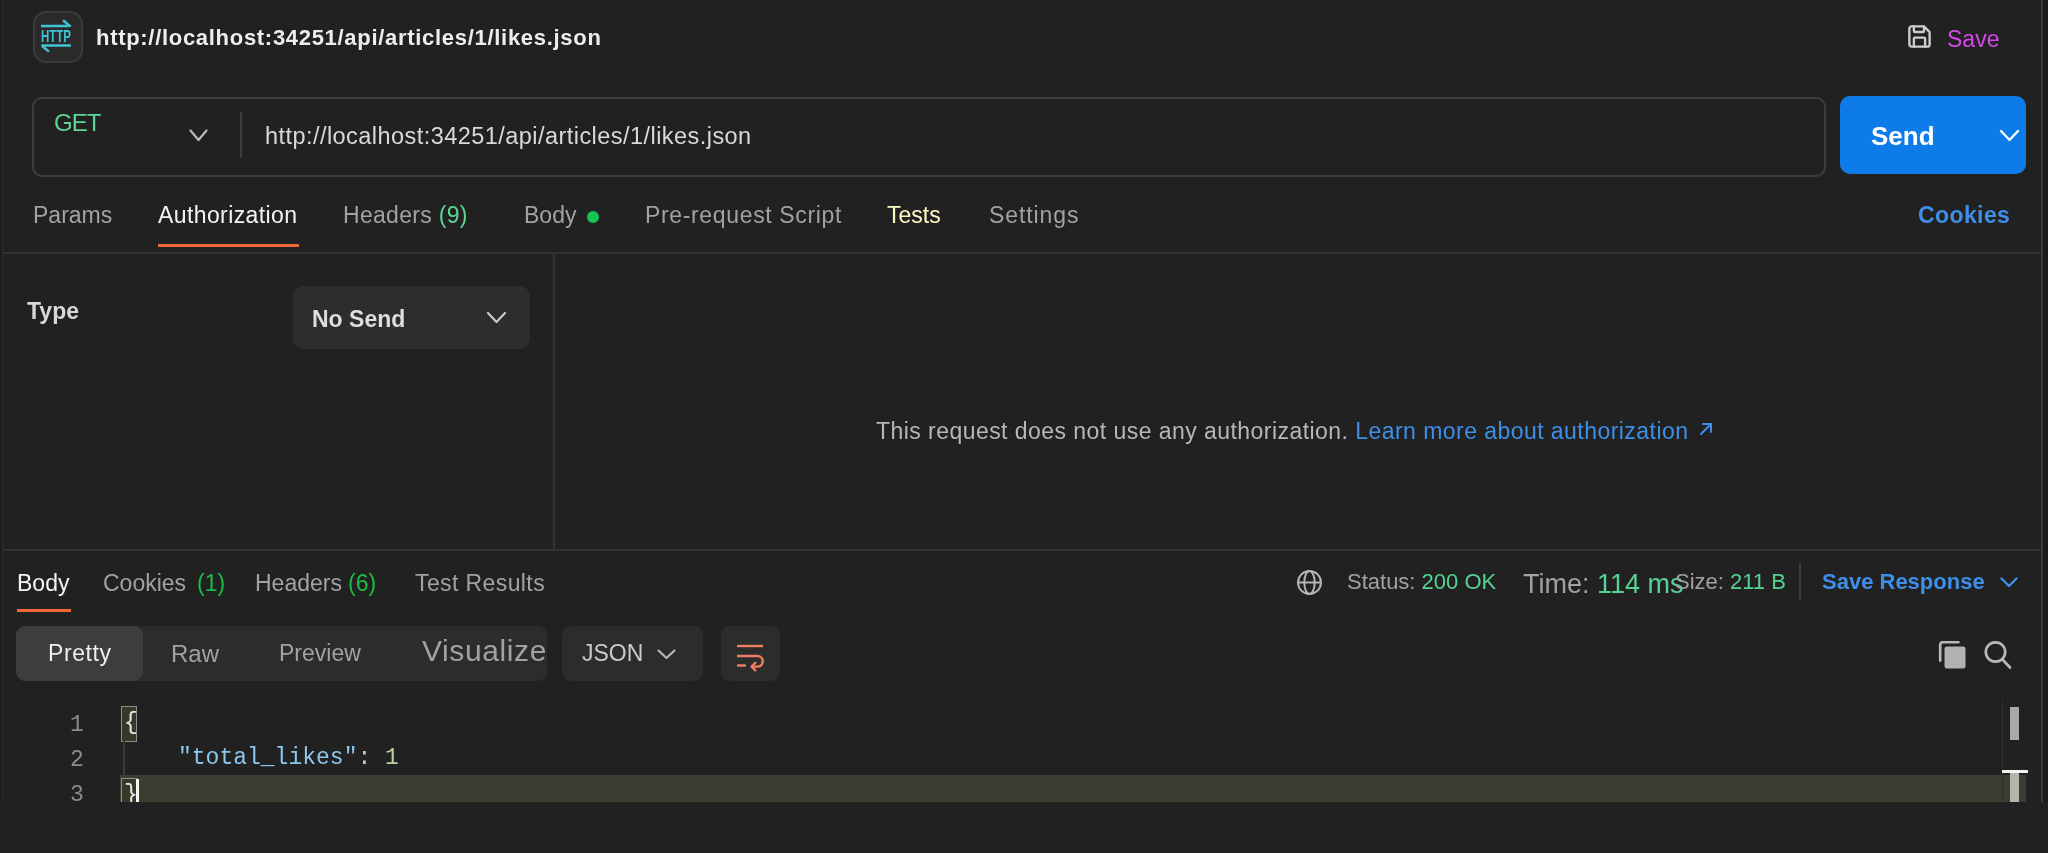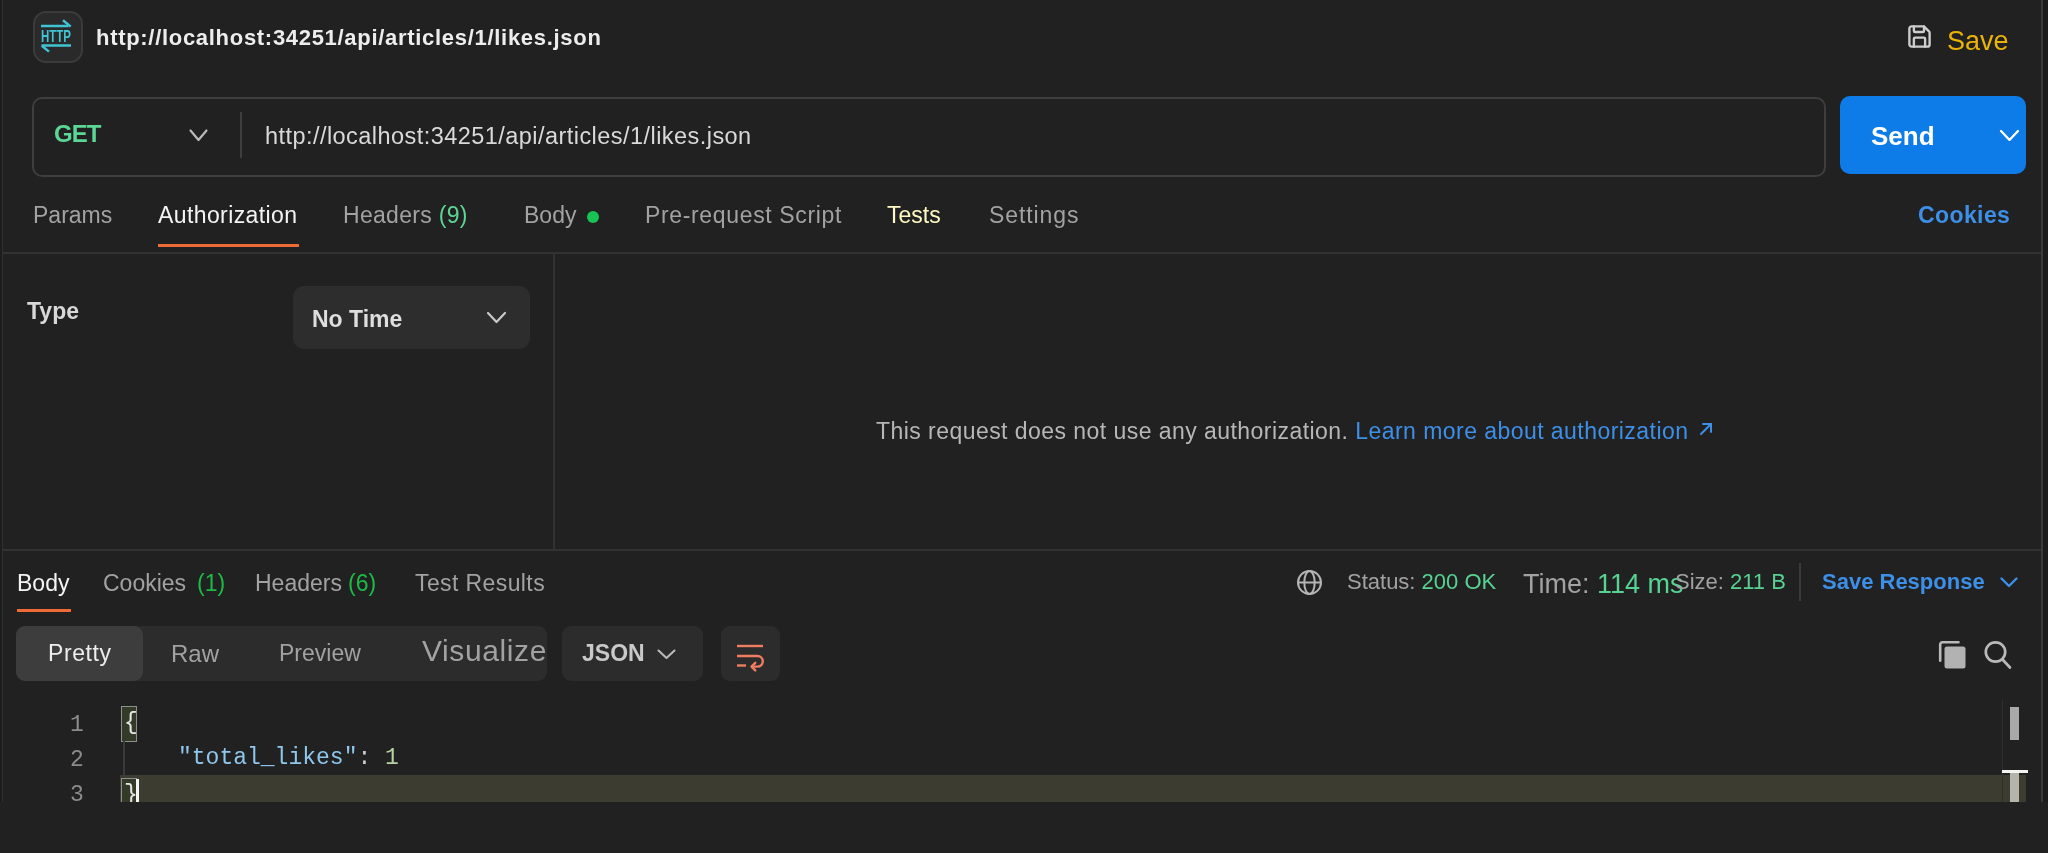--- a/index.html
+++ b/index.html
@@ -24,24 +24,24 @@
 </svg>
 <div class="t" style="left:96px;top:26.5px;font-size:22px;font-weight:700;letter-spacing:0.7px;color:#ededed;">http://localhost:34251/api/articles/1/likes.json</div>
 
 <svg style="left:1906px;top:22px;" width="27" height="29" viewBox="0 0 24 24">
   <g stroke="#cdcdcd" stroke-width="2.1" fill="none" stroke-linecap="round" stroke-linejoin="round">
     <path d="M15.2 3a2 2 0 0 1 1.4.6l3.8 3.8a2 2 0 0 1 .6 1.4V19a2 2 0 0 1-2 2H5a2 2 0 0 1-2-2V5a2 2 0 0 1 2-2z"></path>
     <path d="M17 21v-7a1 1 0 0 0-1-1H8a1 1 0 0 0-1 1v7"></path>
     <path d="M7 3v4a1 1 0 0 0 1 1h7a1 1 0 0 0 1-1V3"></path>
   </g>
 </svg>
-<div class="t" style="left:1947px;top:28px;font-size:27px;color:#eab308;">Save</div>
+<div class="t" style="left:1947px;top:28px;font-size:23px;color:#d946ef;">Save</div>
 
 <div class="a" style="left:32px;top:97px;width:1790px;height:76px;border:2px solid #3e3e3e;border-radius:10px;"></div>
-<div class="t" style="left:54px;top:122px;font-size:24px;font-weight:700;letter-spacing:-1px;color:#5bd695;">GET</div>
+<div class="t" style="left:54px;top:111px;font-size:24px;font-weight:400;letter-spacing:-1px;color:#5bd695;">GET</div>
 <svg style="left:189px;top:129px;" width="19" height="13" viewBox="0 0 19 13">
   <polyline points="1.5,1.5 9.5,11 17.5,1.5" stroke="#b9b9b9" stroke-width="2.2" fill="none" stroke-linecap="round" stroke-linejoin="round"></polyline>
 </svg>
 <div class="a" style="left:240px;top:112px;width:2px;height:46px;background:#3e3e3e;"></div>
 <div class="t" style="left:265px;top:124.5px;font-size:23.5px;letter-spacing:0.45px;color:#d9d9d9;">http://localhost:34251/api/articles/1/likes.json</div>
 <div class="a" style="left:1840px;top:96px;width:186px;height:78px;background:#0d7ce8;border-radius:10px;"></div>
 <div class="t" style="left:1871px;top:123px;font-size:26px;font-weight:700;color:#ffffff;">Send</div>
 <svg style="left:1999px;top:129px;" width="21" height="13" viewBox="0 0 21 13">
   <polyline points="2,2 10.5,11 19,2" stroke="#ffffff" stroke-width="2.3" fill="none" stroke-linecap="round" stroke-linejoin="round"></polyline>
 </svg>
@@ -54,21 +54,21 @@
 <div class="t" style="left:645px;top:204px;font-size:23px;letter-spacing:0.65px;color:#a2a2a2;">Pre-request Script</div>
 <div class="t" style="left:887px;top:204px;font-size:23px;color:#fef9c3;">Tests</div>
 <div class="t" style="left:989px;top:204px;font-size:23px;letter-spacing:0.9px;color:#a2a2a2;">Settings</div>
 <div class="t" style="left:1918px;top:204px;font-size:23px;font-weight:600;letter-spacing:0.4px;color:#3d8fe8;">Cookies</div>
 <div class="a" style="left:158px;top:243.5px;width:141px;height:3px;background:#f06a38;"></div>
 <div class="a" style="left:0px;top:252px;width:2048px;height:2px;background:#323232;"></div>
 
 <div class="a" style="left:553px;top:254px;width:2px;height:295px;background:#323232;"></div>
 <div class="t" style="left:27px;top:299.5px;font-size:23px;font-weight:700;color:#d8d8d8;">Type</div>
 <div class="a" style="left:293px;top:286px;width:237px;height:63px;background:#2d2d2d;border-radius:11px;"></div>
-<div class="t" style="left:312px;top:308px;font-size:23px;font-weight:600;color:#dedede;">No Time</div>
+<div class="t" style="left:312px;top:308px;font-size:23px;font-weight:600;color:#dedede;">No Send</div>
 <svg style="left:486px;top:311px;" width="21" height="13" viewBox="0 0 21 13">
   <polyline points="2,2 10.5,11 19,2" stroke="#c9c9c9" stroke-width="2.2" fill="none" stroke-linecap="round" stroke-linejoin="round"></polyline>
 </svg>
 <div class="t" style="left:876px;top:420px;font-size:23px;letter-spacing:0.45px;color:#b7b7b7;">This request does not use any authorization. <span style="color:#3d8fe8;">Learn more about authorization</span></div>
 <svg style="left:1697px;top:420px;" width="18" height="18" viewBox="0 0 18 18">
   <g stroke="#3d8fe8" stroke-width="2" fill="none" stroke-linecap="round" stroke-linejoin="round">
     <path d="M4 14 L14 4"></path>
     <polyline points="6,4 14,4 14,12"></polyline>
   </g>
 </svg>
@@ -98,21 +98,21 @@
   <polyline points="1.5,1.5 9,9 16.5,1.5" stroke="#3d8fe8" stroke-width="2.4" fill="none" stroke-linecap="round" stroke-linejoin="round"></polyline>
 </svg>
 
 <div class="a" style="left:16px;top:626px;width:531px;height:55px;background:#2c2c2c;border-radius:9px;"></div>
 <div class="a" style="left:16px;top:626px;width:127px;height:55px;background:#3d3d3d;border-radius:9px;"></div>
 <div class="t" style="left:48px;top:642px;font-size:23px;letter-spacing:0.6px;color:#ededed;">Pretty</div>
 <div class="t" style="left:171px;top:642px;font-size:24px;color:#a2a2a2;">Raw</div>
 <div class="t" style="left:279px;top:642px;font-size:23px;color:#a2a2a2;">Preview</div>
 <div class="t" style="left:422px;top:636px;font-size:30px;letter-spacing:0.6px;color:#a2a2a2;">Visualize</div>
 <div class="a" style="left:562px;top:626px;width:141px;height:55px;background:#2c2c2c;border-radius:9px;"></div>
-<div class="t" style="left:582px;top:642px;font-size:23px;font-weight:700;color:#c9c9c9;">JSON</div>
+<div class="t" style="left:582px;top:642px;font-size:23px;font-weight:400;color:#c9c9c9;">JSON</div>
 <svg style="left:657px;top:649px;" width="19" height="11" viewBox="0 0 19 11">
   <polyline points="1.5,1.5 9.5,9 17.5,1.5" stroke="#b9b9b9" stroke-width="2.1" fill="none" stroke-linecap="round" stroke-linejoin="round"></polyline>
 </svg>
 <div class="a" style="left:721px;top:626px;width:59px;height:55px;background:#2c2c2c;border-radius:9px;"></div>
 <svg style="left:737px;top:641px;" width="28" height="29" viewBox="0 0 28 29">
   <g stroke="#ef7d5f" stroke-width="2.4" fill="none" stroke-linejoin="round">
     <path d="M0 5 H26"></path>
     <path d="M0 15 H20.5 A5.3 5.3 0 0 1 20.5 25.6 H15"></path>
     <path d="M18.3 21.8 L14.5 25.6 L18.3 29.4" stroke-linecap="round"></path>
     <path d="M0 24.5 H9"></path>

